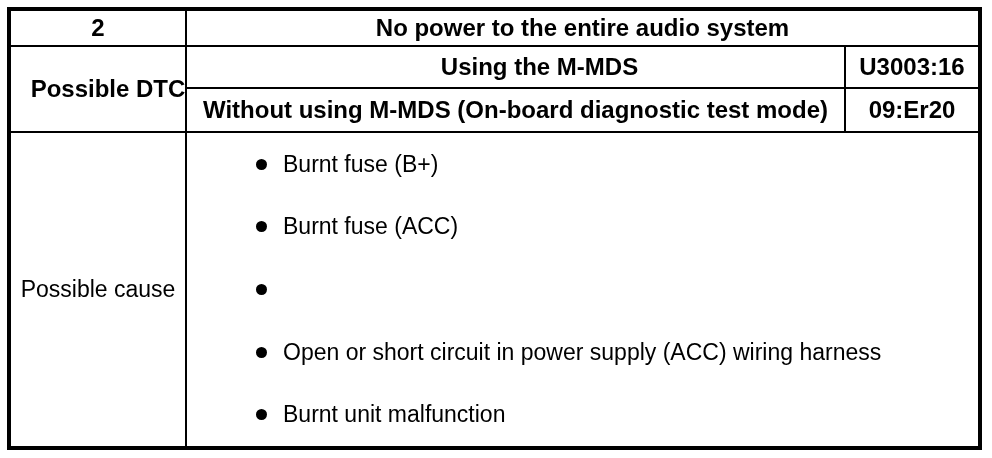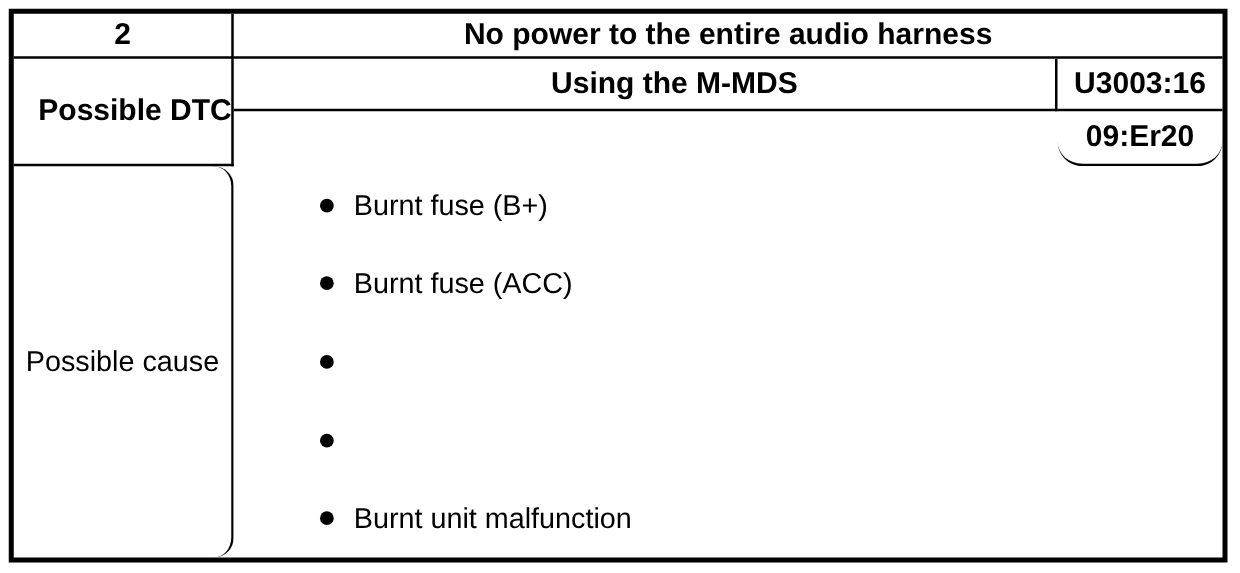--- a/index.html
+++ b/index.html
@@ -34,29 +34,29 @@
     border: 0 solid #000000;
     display: flex;
     align-items: center;
     justify-content: center;
     white-space: nowrap;
     overflow: hidden;
   }
   .b-r { border-right-width: 2px; }
   .b-b { border-bottom-width: 2px; }
   .bold { font-weight: bold; font-size: 24px; }
-  .reg  { font-weight: normal; font-size: 23px; border-radius: 16px; }
+  .reg  { font-weight: normal; font-size: 23px; }
 
   .cell-num        { grid-row: 1; grid-column: 1; }
   .cell-title      { grid-row: 1; grid-column: 2 / 4; }
   .cell-dtc-label  { grid-row: 2 / 4; grid-column: 1; padding-left: 20px; }
   .cell-method-1   { grid-row: 2; grid-column: 2; padding-left: 48px; }
   .cell-code-1     { grid-row: 2; grid-column: 3; text-align: right; }
   .cell-method-2   { grid-row: 3; grid-column: 2; }
-  .cell-code-2     { grid-row: 3; grid-column: 3; border-radius: 20px; }
+  .cell-code-2     { grid-row: 3; grid-column: 3; }
   .cell-cause-label{ grid-row: 4; grid-column: 1; }
   .cell-causes     { grid-row: 4; grid-column: 2 / 4; justify-content: flex-start; align-items: stretch; }
 
   .causes-list {
     list-style: none;
     margin: 0;
     padding: 0;
     display: flex;
     flex-direction: column;
     width: 100%;
@@ -83,48 +83,50 @@
   }
 </style>
 </head>
 <body>
 
 <div class="page">
   <div class="dtc-table">
 
     <div class="cell cell-num bold b-r b-b">2</div>
 
-    <div class="cell cell-title bold b-b">No power to the entire audio harness</div>
+    <div class="cell cell-title bold b-b">No power to the entire audio system</div>
 
     <div class="cell cell-dtc-label bold b-r b-b">Possible DTC</div>
 
     <div class="cell cell-method-1 bold b-r b-b">Using the M-MDS</div>
 
     <div class="cell cell-code-1 bold b-b">U3003:16</div>
 
+    <div class="cell cell-method-2 bold b-r b-b">Without using M-MDS (On-board diagnostic test mode)</div>
 
     <div class="cell cell-code-2 bold b-b">09:Er20</div>
 
     <div class="cell cell-cause-label reg b-r">Possible cause</div>
 
     <div class="cell cell-causes">
       <ul class="causes-list">
         <li class="cause-item">
           <span class="bullet-dot"></span>
           <span class="cause-text">Burnt fuse (B+)</span>
         </li>
         <li class="cause-item">
           <span class="bullet-dot"></span>
           <span class="cause-text">Burnt fuse (ACC)</span>
         </li>
         <li class="cause-item">
           <span class="bullet-dot"></span>
         </li>
         <li class="cause-item">
           <span class="bullet-dot"></span>
+          <span class="cause-text">Open or short circuit in power supply (ACC) wiring harness</span>
         </li>
         <li class="cause-item">
           <span class="bullet-dot"></span>
           <span class="cause-text">Burnt unit malfunction</span>
         </li>
       </ul>
     </div>
 
   </div>
 </div>

